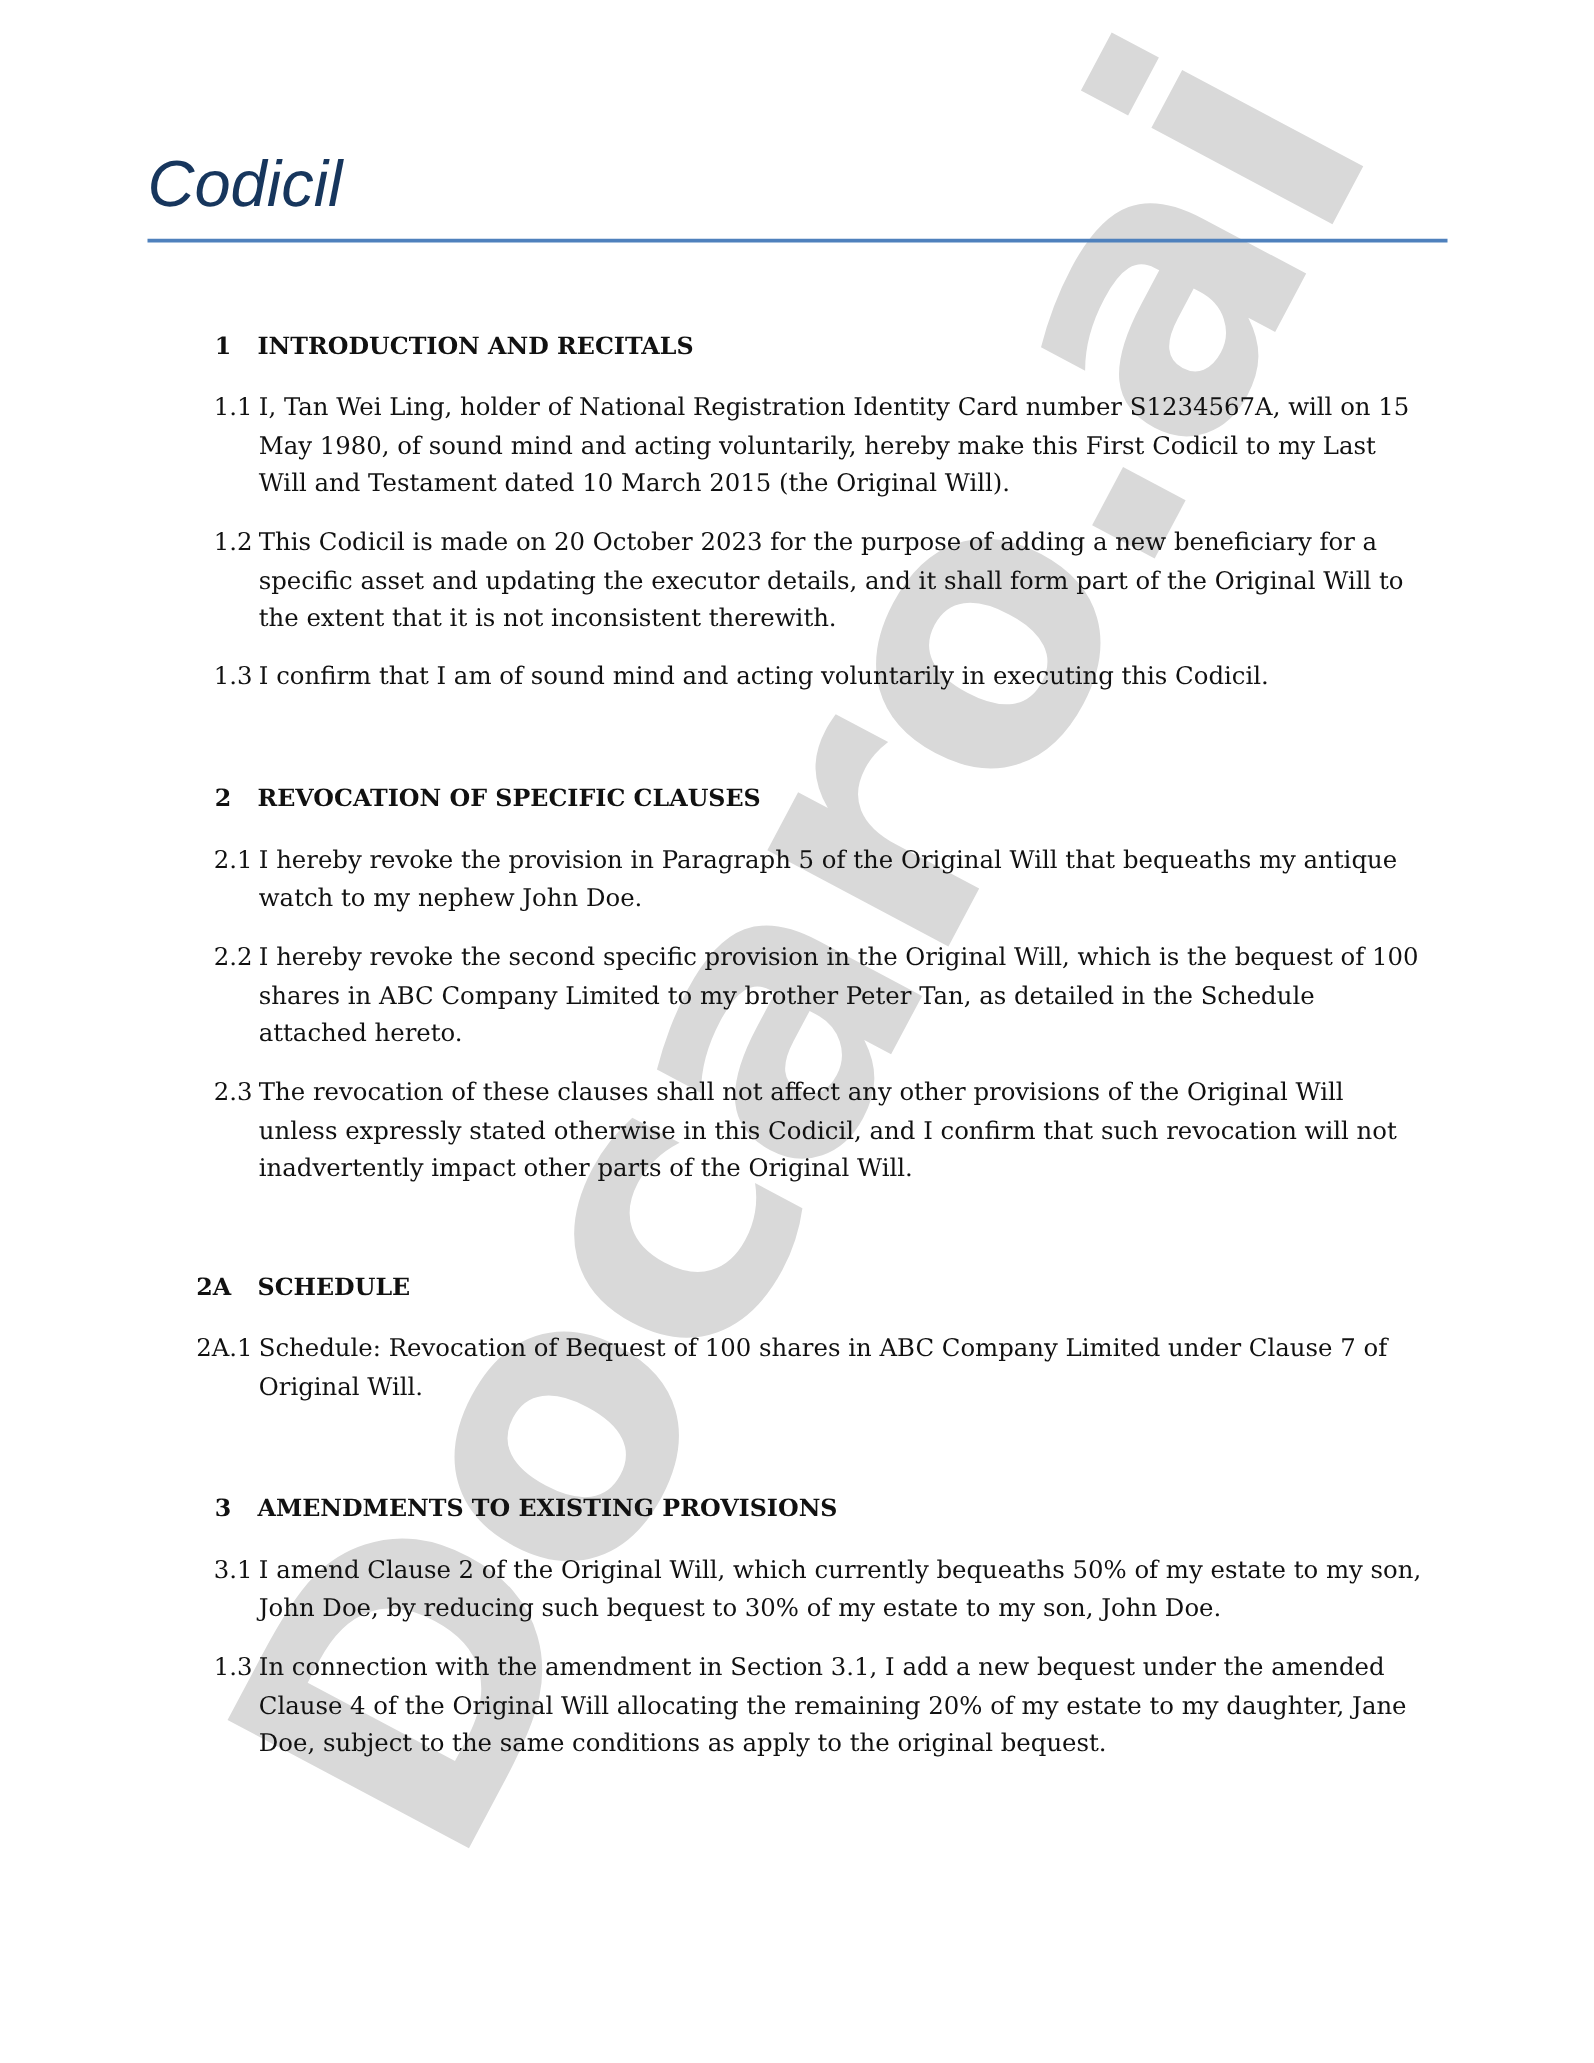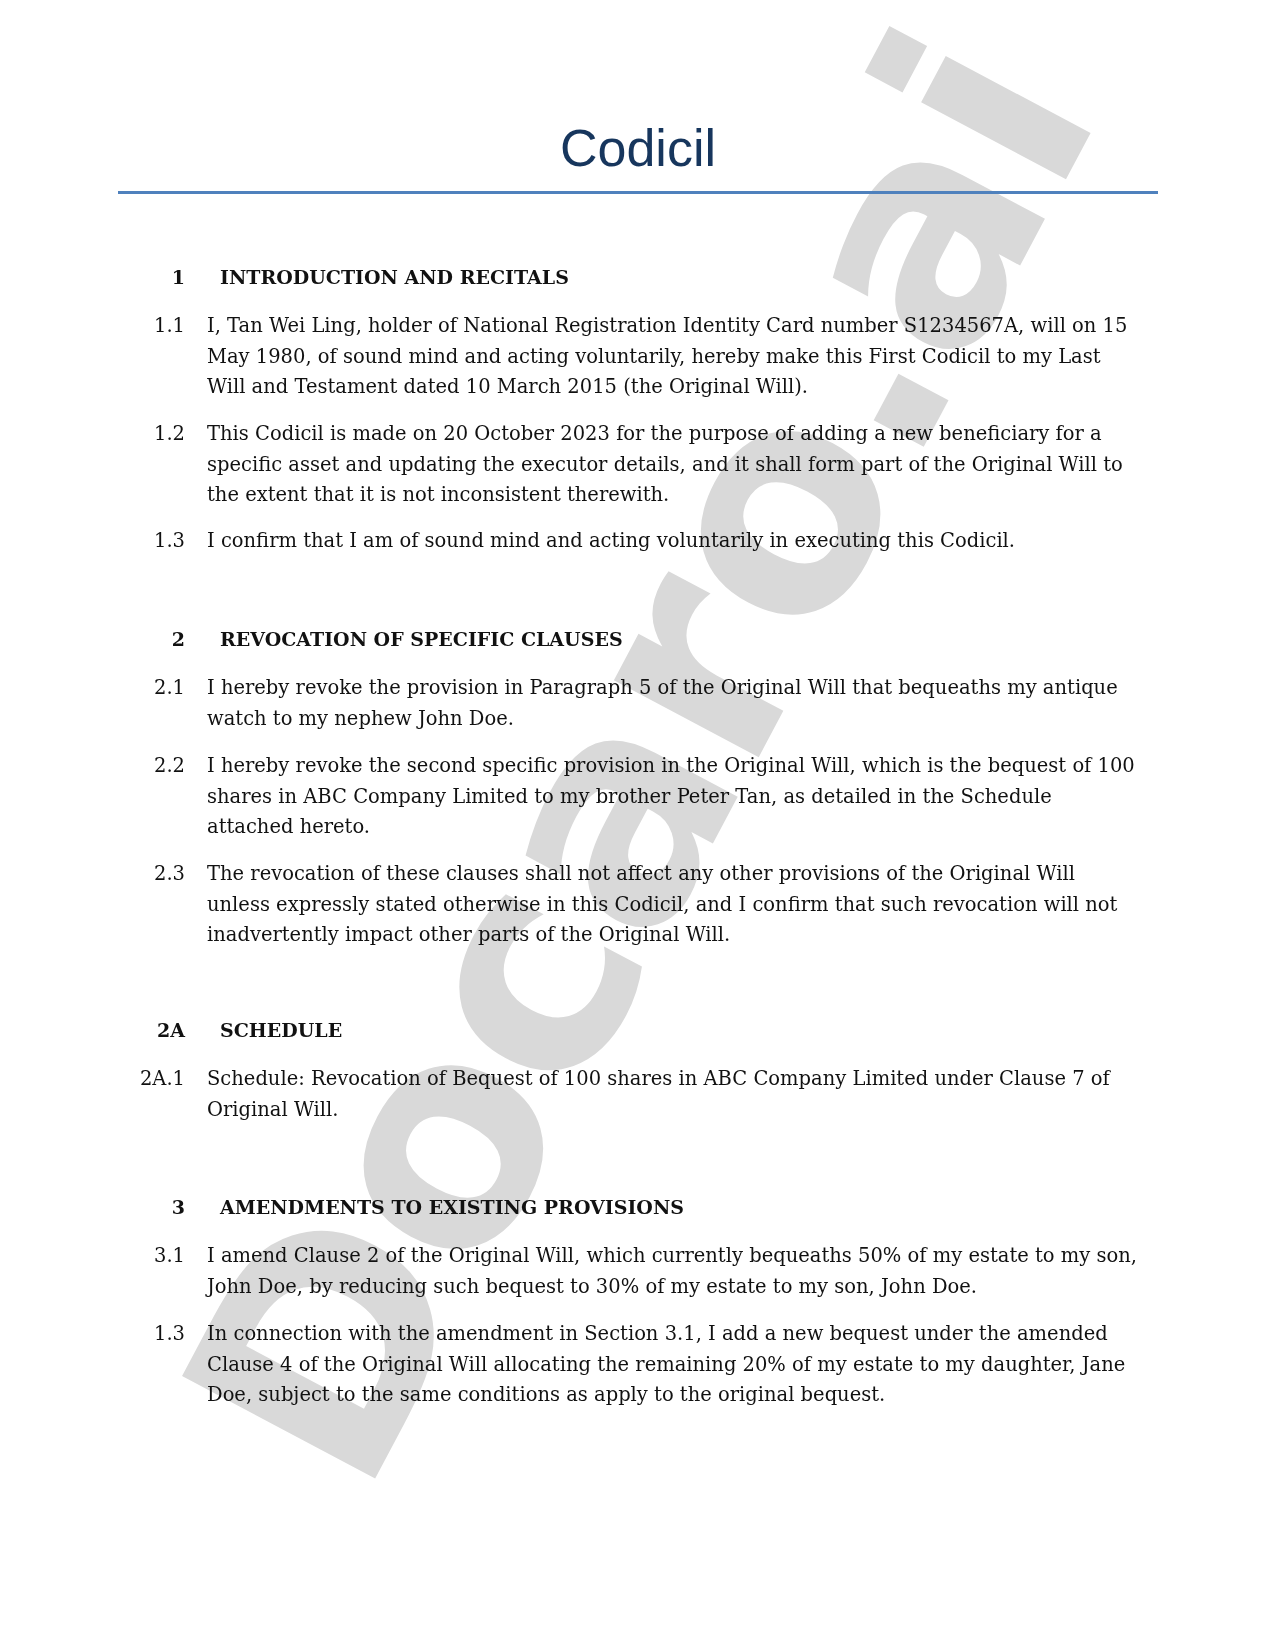--- a/index.html
+++ b/index.html
@@ -14,46 +14,46 @@
     font-size: 300px;
     color: #d9d9d9;
     white-space: nowrap;
     z-index: 0;
     letter-spacing: -4px;
     user-select: none;
   }
   .title {
     position: absolute;
     left: 118px; width: 1040px; top: 118px;
-    text-align: center;
     font-family: "Liberation Sans", sans-serif;
     font-size: 52px;
     color: #17365d;
     z-index: 1;
+    font-style: italic;
   }
   .title-rule {
     position: absolute; left: 118px; width: 1040px; top: 191px;
     height: 3px; background: #4f81bd; z-index: 1;
   }
   .content {
     position: absolute; left: 0; top: 0; width: 1275px; z-index: 1;
     font-family: "DejaVu Serif", serif;
     color: #111111;
   }
   .heading {
     position: absolute; left: 0;
     font-weight: bold; font-size: 19px; line-height: 30px;
   }
   .heading .num { position: absolute; left: 0; width: 185px; text-align: right; }
-  .heading .txt { position: absolute; left: 220px; white-space: nowrap; }
+  .heading .txt { position: absolute; left: 206px; white-space: nowrap; }
   .para {
     position: absolute; left: 0; width: 1275px;
     font-size: 19.5px; line-height: 30.5px;
   }
-  .para .num { position: absolute; left: 0; width: 185px; text-align: right; }
+  .para .num { position: absolute; left: 17px; width: 185px; text-align: right; }
   .para .txt { position: absolute; left: 207px; width: 930px; }
   b { font-weight: normal; }
 </style>
 </head>
 <body>
 
 <div class="page">
   <div class="watermark">Docaro.ai</div>
 
   <div class="title">Codicil</div>

